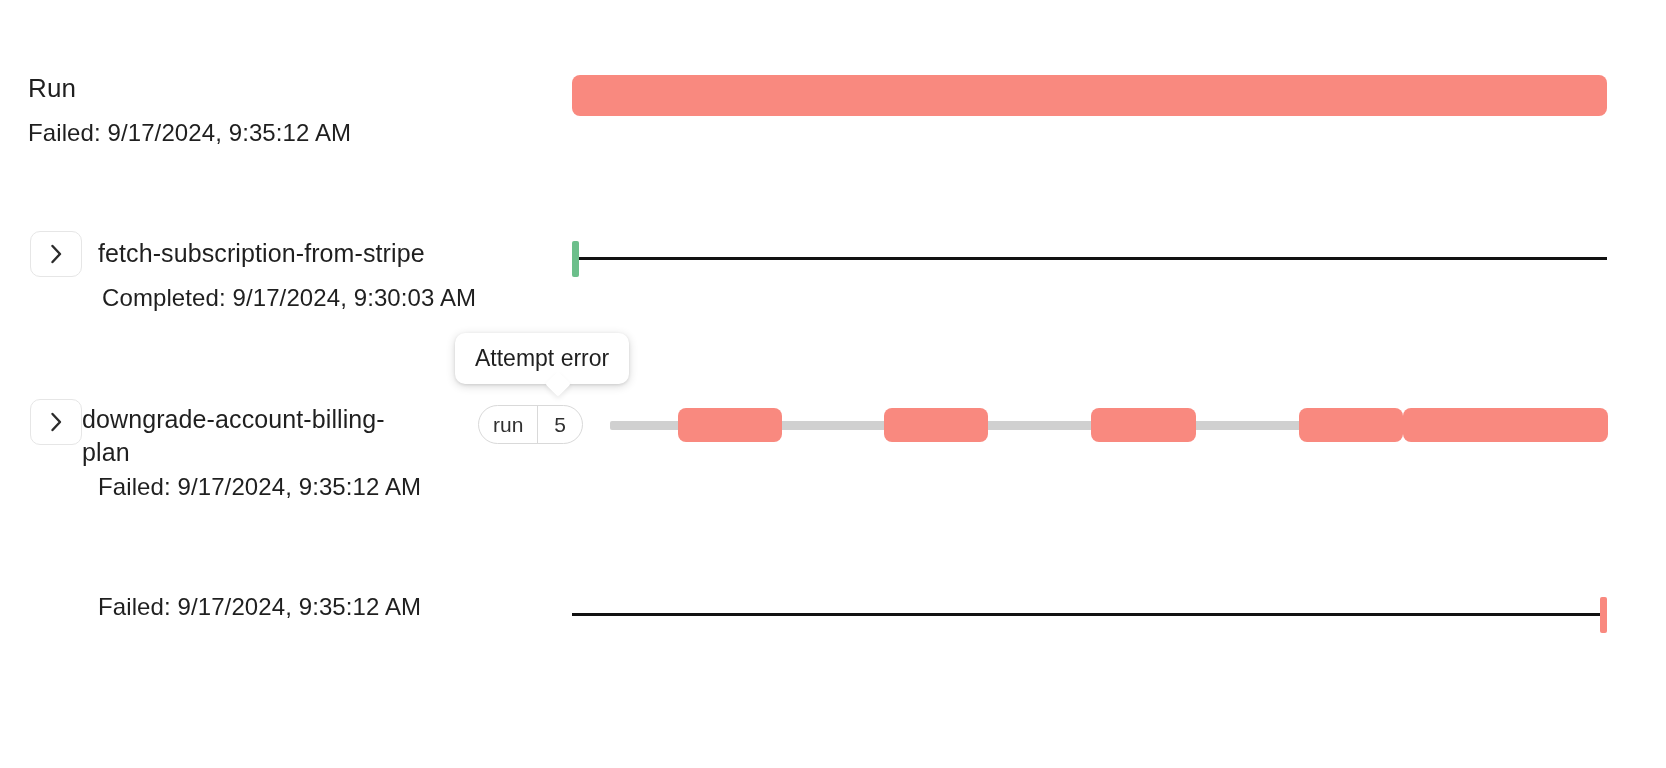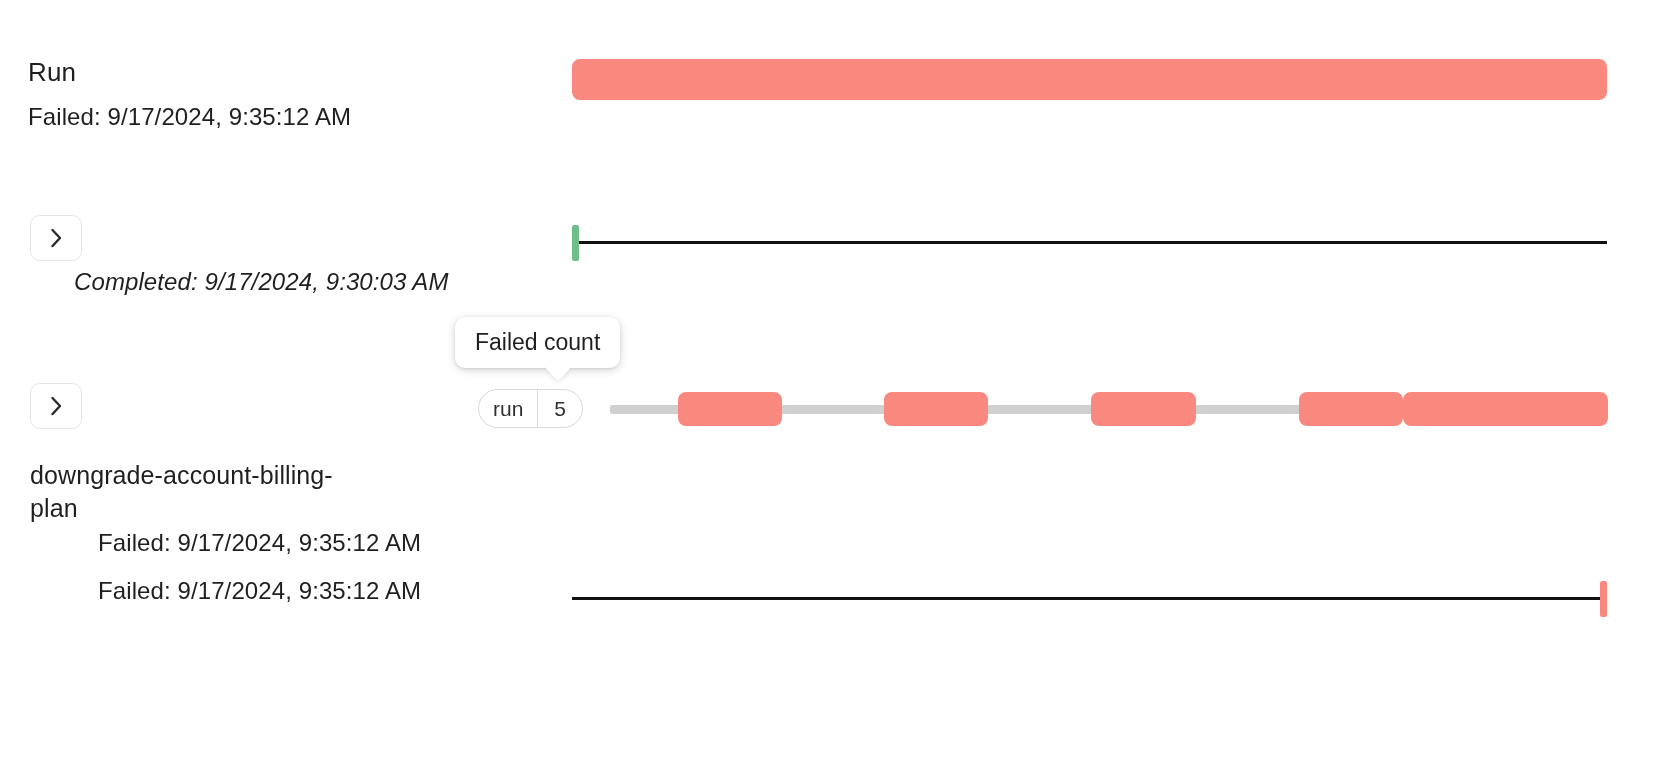--- a/index.html
+++ b/index.html
@@ -12,21 +12,21 @@
     height: 768px;
     font-family: "Liberation Sans", "DejaVu Sans", sans-serif;
     color: #1f1f1f;
     overflow: hidden;
     position: relative;
   }
 
   #timeline-root {
     position: absolute;
     left: 0;
-    top: 0;
+    top: 16px;
     width: 1666px;
     height: 604px;
   }
 
   
   .tl-row {
     position: absolute;
     left: 0;
     width: 1666px;
   }
@@ -91,42 +91,42 @@
     height: 41px;
     background: #f9897f;
     border-radius: 8px;
   }
 
   
   #row-fetch { top: 215px; height: 95px; }
   #row-fetch .row-label-area { left: 30px; top: 0; }
   #row-fetch .row-headline { gap: 16px; }
   #row-fetch .row-title { margin-top: 6px; }
-  #row-fetch .row-subtitle { margin-top: 7px; margin-left: 44px; font-style: italic; }
+  #row-fetch .row-subtitle { margin-top: 7px; margin-left: 72px; }
 
   .track-line {
     position: absolute;
     height: 3px;
     background: #111111;
   }
   #fetch-line { left: 575px; top: 26px; width: 1032px; }
 
   .tick {
     position: absolute;
     width: 7px;
     border-radius: 2px;
   }
   .tick-green { background: #6cbf8b; }
   .tick-red { background: #f9897f; }
   #fetch-tick { left: 572px; top: 10px; height: 36px; }
 
   
   #row-downgrade { top: 383px; height: 125px; }
   #row-downgrade .row-label-area { left: 30px; top: 0; }
-  #row-downgrade .row-headline { gap: 26px; flex-direction: column; }
+  #row-downgrade .row-headline { gap: 0; }
   #row-downgrade .row-title { margin-top: 4px; width: 350px; }
   #row-downgrade .row-subtitle { margin-top: 4px; margin-left: 68px; }
 
   
   .tooltip {
     position: absolute;
     left: 455px;
     top: -66px;
     background: #ffffff;
     border-radius: 10px;
@@ -224,20 +224,21 @@
   <div class="tl-row" id="row-fetch">
     <div class="row-label-area">
       <div class="row-headline">
         <button class="expand-btn">
           <span>
             <svg width="13" height="20" viewBox="0 0 13 20" fill="none" aria-hidden="true">
               <path d="M2.5 2 L10 10 L2.5 18" stroke="#2b2b2b" stroke-width="2.4" stroke-linecap="round" stroke-linejoin="round"></path>
             </svg>
           </span>
         </button>
+        <div class="row-title">fetch-subscription-from-stripe</div>
       </div>
       <div class="row-subtitle">Completed: 9/17/2024, 9:30:03 AM</div>
     </div>
     <div class="track-line" id="fetch-line"></div>
     <div class="tick tick-green" id="fetch-tick"></div>
   </div>
 
   <div class="tl-row" id="row-downgrade">
     <div class="row-label-area">
       <div class="row-headline">
@@ -246,21 +247,21 @@
             <svg width="13" height="20" viewBox="0 0 13 20" fill="none" aria-hidden="true">
               <path d="M2.5 2 L10 10 L2.5 18" stroke="#2b2b2b" stroke-width="2.4" stroke-linecap="round" stroke-linejoin="round"></path>
             </svg>
           </span>
         </button>
         <div class="row-title">downgrade-account-billing-plan</div>
       </div>
       <div class="row-subtitle">Failed: 9/17/2024, 9:35:12 AM</div>
     </div>
 
-    <div class="tooltip">Failed count</div>
+    <div class="tooltip">Attempt error</div>
 
     <div class="attempt-pill">
       <span class="pill-key">run</span>
       <span class="pill-val">5</span>
     </div>
 
     <div class="seg-track"></div>
     <div class="seg" style="left:678px;width:104px;"></div>
     <div class="seg" style="left:884px;width:104px;"></div>
     <div class="seg" style="left:1091px;width:105px;"></div>

